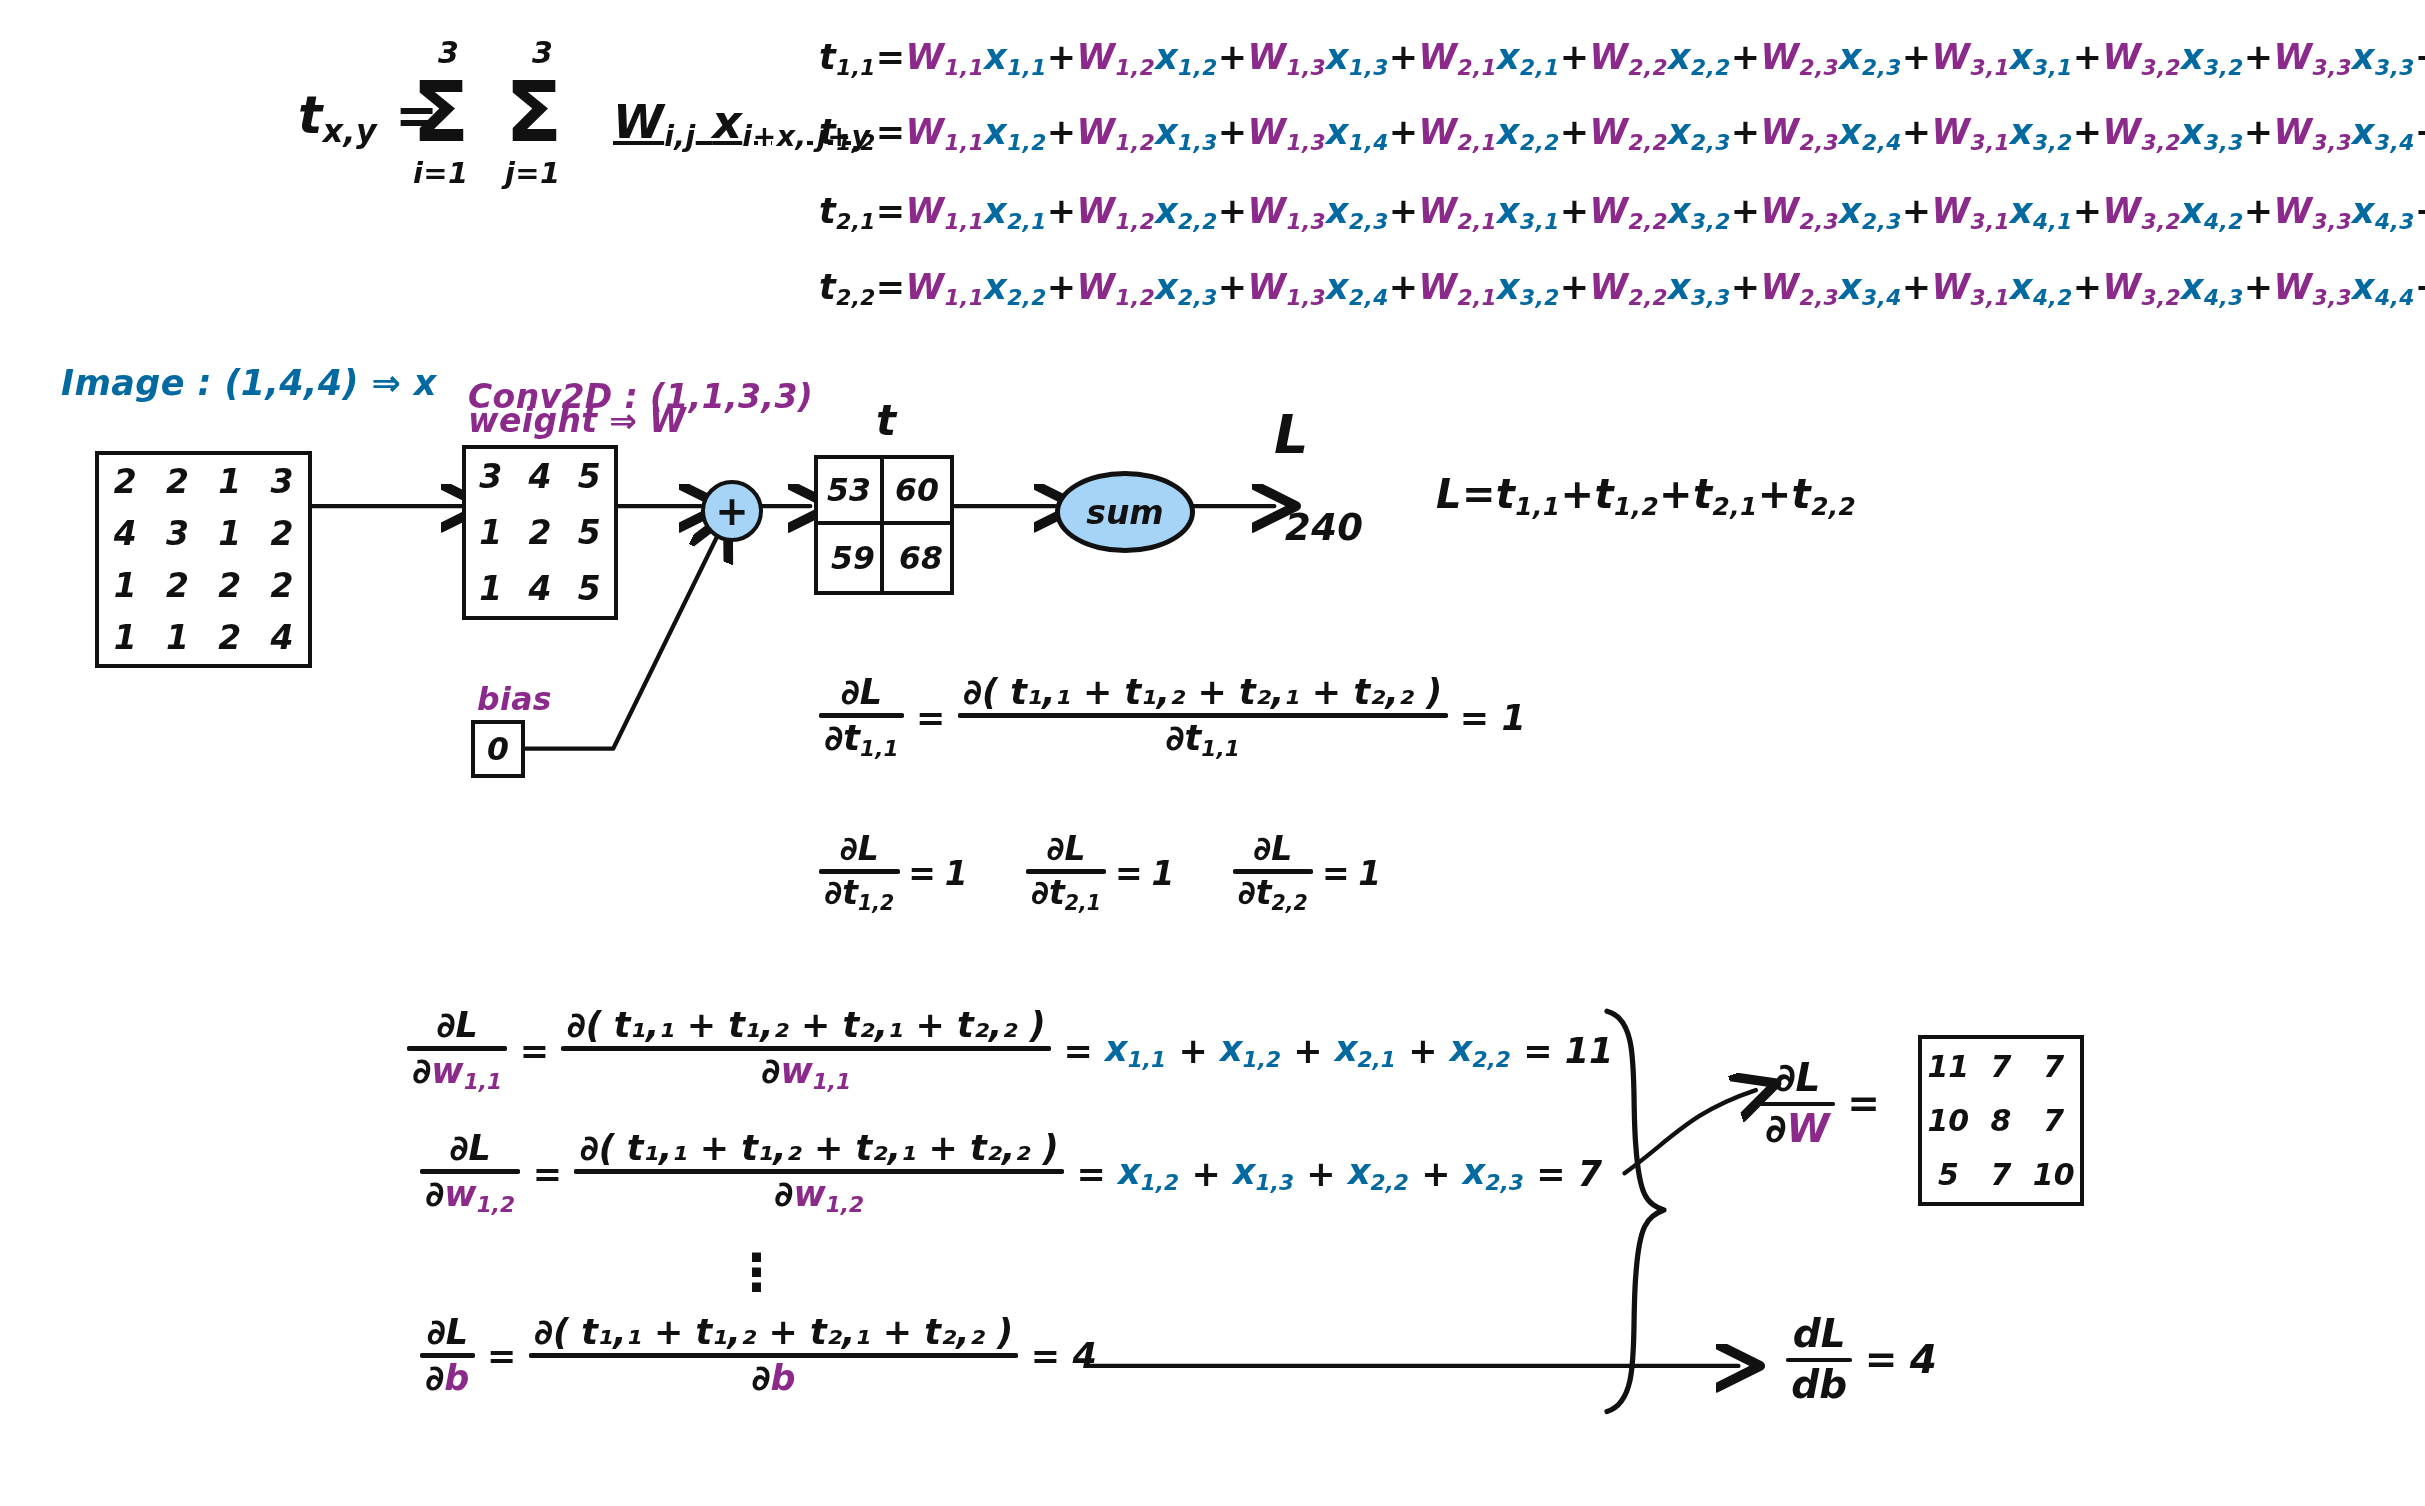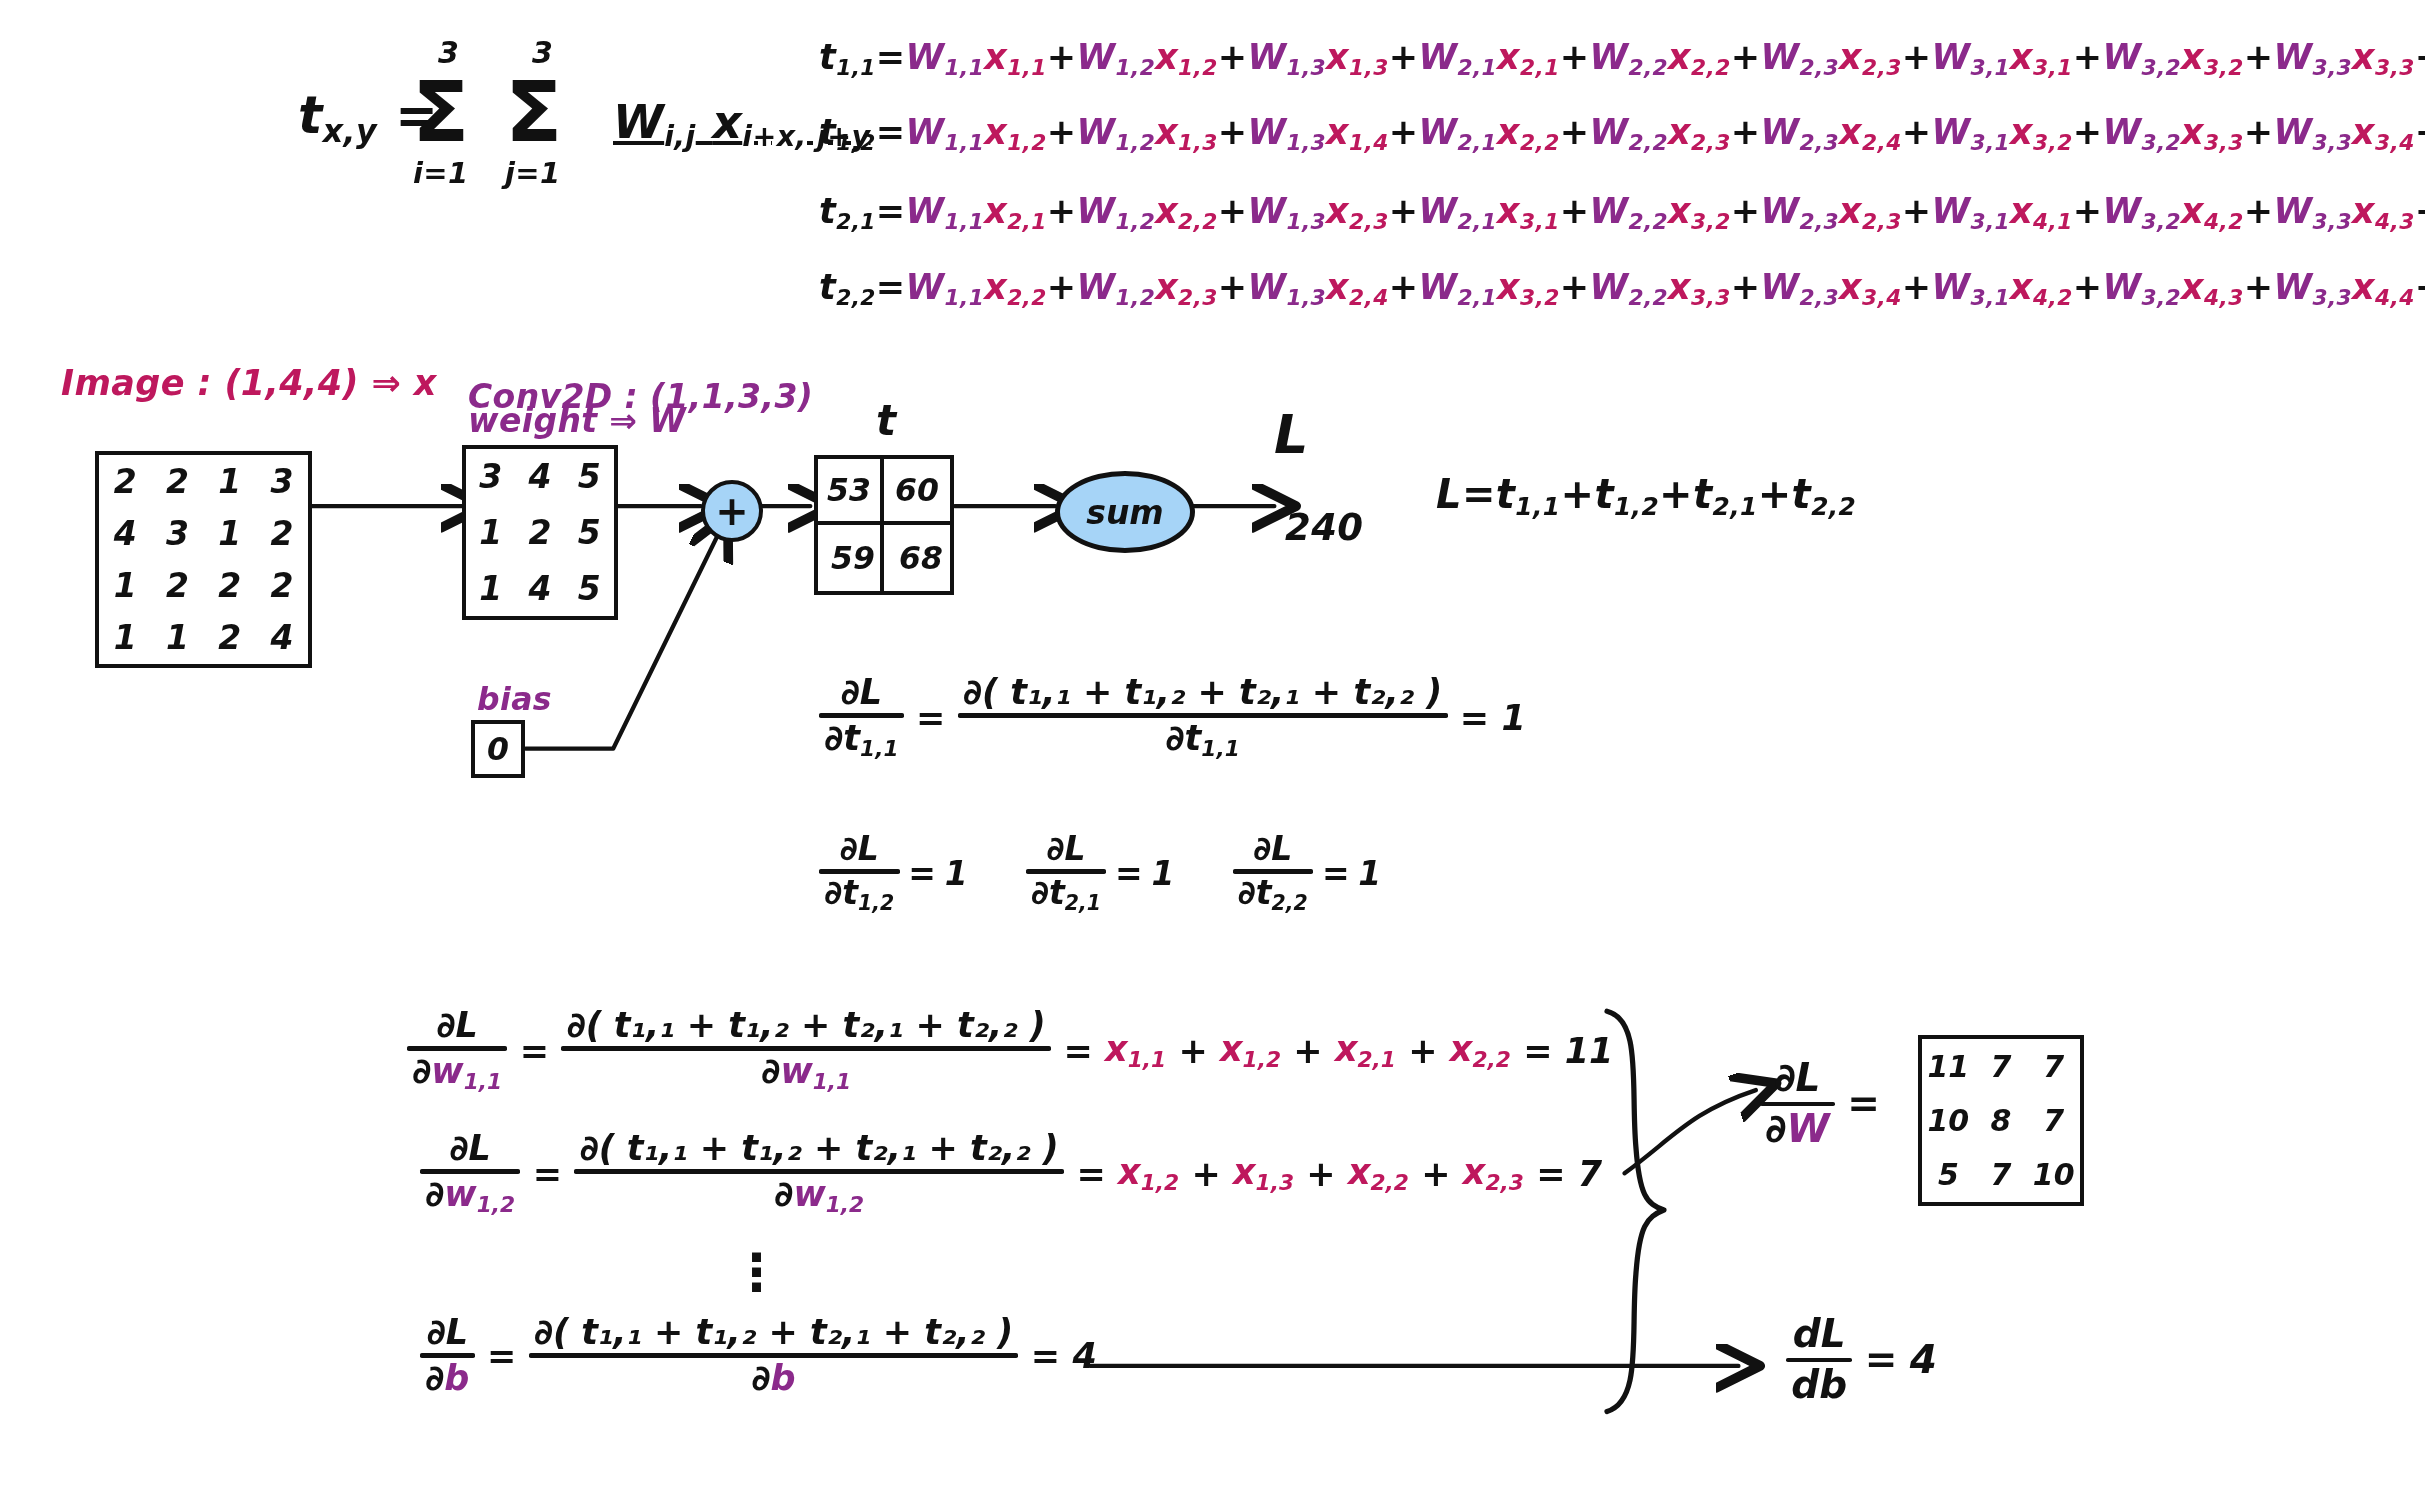--- a/index.html
+++ b/index.html
@@ -16,21 +16,21 @@
   }
   .hw {
     position: absolute;
     font-family: "DejaVu Sans", sans-serif;
     font-weight: 700;
     font-style: italic;
     color: #111111;
     white-space: nowrap;
     letter-spacing: 0.4px;
   }
-  .blue   { color: #be185d; }
+  .blue   { color: #0369a1; }
   .purple { color: #8b2a8b; }
   .black  { color: #111111; }
 
   sub { font-size: 0.62em; vertical-align: -0.28em; font-style: italic; }
 
   
   .matrix-box {
     position: absolute;
     border: 4.4px solid #111111;
     box-sizing: border-box;

